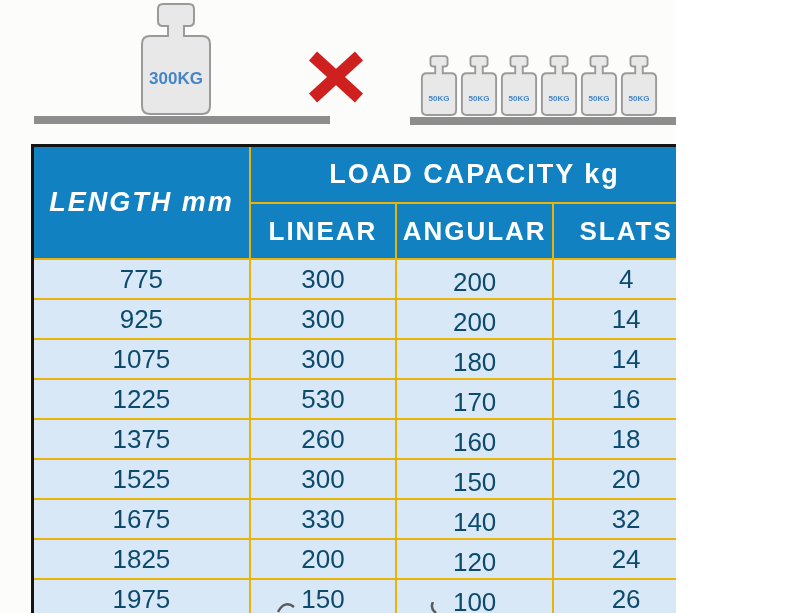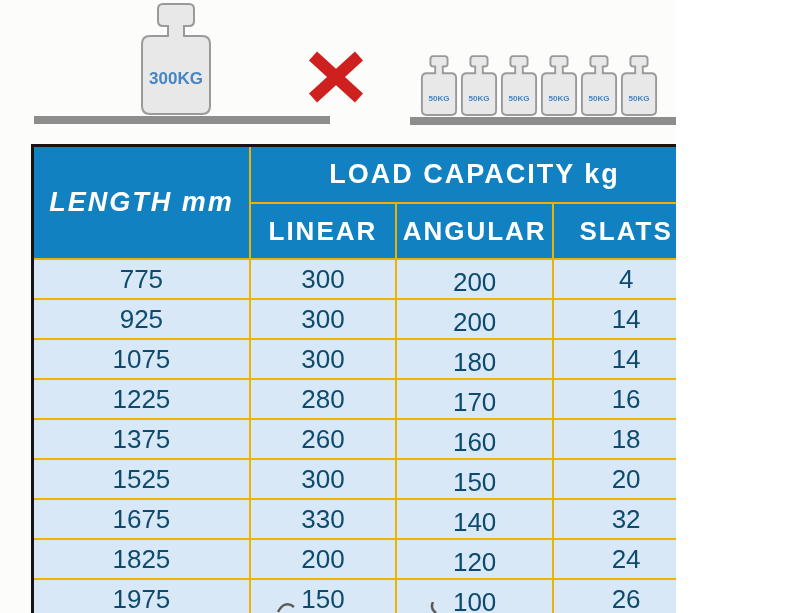--- a/index.html
+++ b/index.html
@@ -117,21 +117,21 @@
         <td><span>14</span></td>
       </tr>
       <tr>
         <td><span>1075</span></td>
         <td><span>300</span></td>
         <td class="low"><span>180</span></td>
         <td><span>14</span></td>
       </tr>
       <tr>
         <td><span>1225</span></td>
-        <td><span>280</span></td>
+        <td><span>530</span></td>
         <td class="low"><span>170</span></td>
         <td><span>16</span></td>
       </tr>
       <tr>
         <td><span>1375</span></td>
         <td><span>260</span></td>
         <td class="low"><span>160</span></td>
         <td><span>18</span></td>
       </tr>
       <tr>

